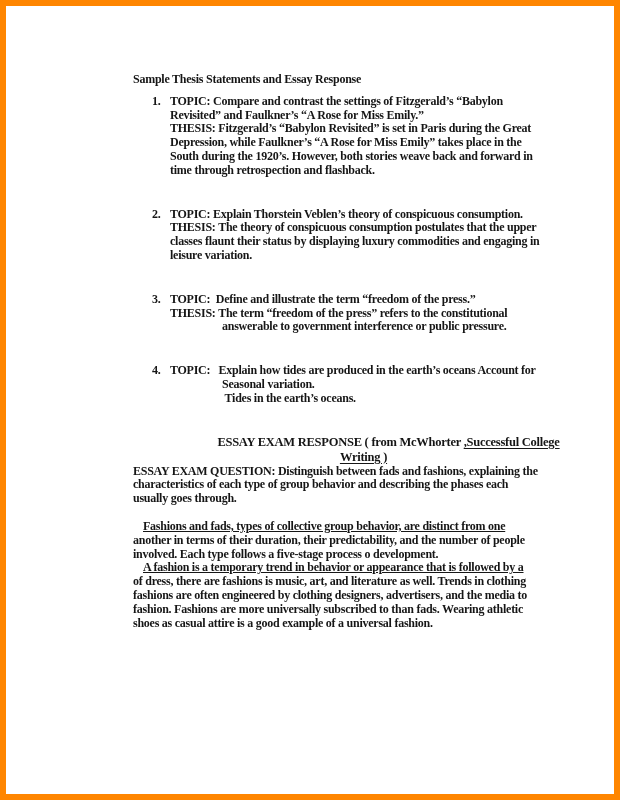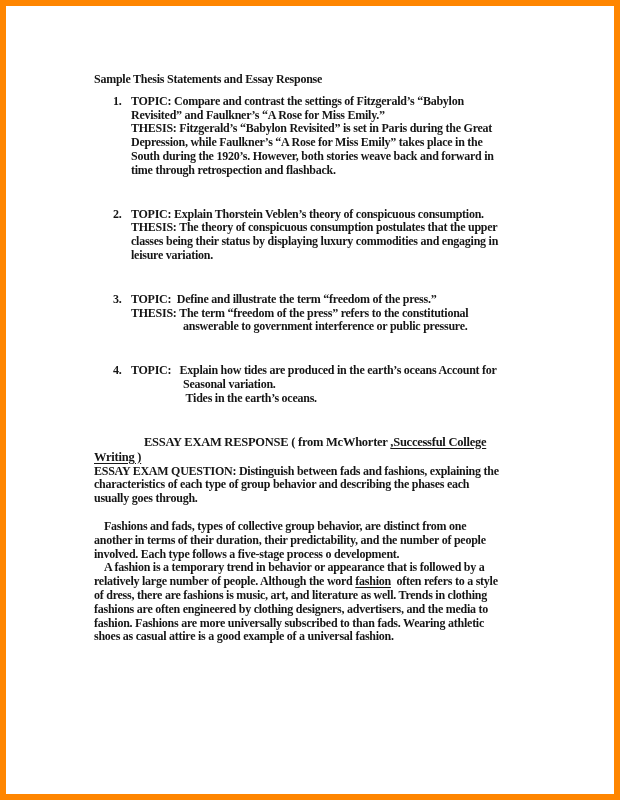--- a/index.html
+++ b/index.html
@@ -7,39 +7,40 @@
     width:620px; height:800px;
     background:#ffffff;
     font-family:"Liberation Serif","DejaVu Serif",serif;
   }
   .frame {
     box-sizing:border-box;
     width:620px; height:800px;
     border:6px solid #ff8600;
     background:#ffffff;
     overflow:hidden;
+    padding-left:39px;
   }
   .doc {
     padding:67px 20px 0 88px; 
     color:#161616;
     font-weight:bold;
     font-size:12px;
     line-height:13.8px;
     letter-spacing:-0.25px;
   }
   .ln { white-space:pre; }
   .title { margin-bottom:8px; white-space:pre; }
   .item { position:relative; padding-left:37px; }
   .item + .item { margin-top:30px; }
   .num { position:absolute; left:19px; top:0; }
   .ind0  { margin-left:0; }
   .ind1  { margin-left:52px; }
   .indhi { margin-left:50px; }
-  .indfi { margin-left:10px; }
-  .heading { margin-top:29px; font-size:12.5px; line-height:15px; }
+  .indfi { margin-left:10px;text-decoration:underline; }
+  .heading { margin-top:29px; font-size:12.5px; line-height:15px;text-align:center; }
   .question { margin-top:0; }
   .para1 { margin-top:14px; }
   .para2 { margin-top:0; }
   .u { text-decoration:underline; text-underline-offset:1.5px; }
 </style>
 </head>
 <body>
 
 <div class="frame" id="frame" style="border-color: rgb(255, 134, 0); background: rgb(255, 255, 255);">
   <div class="doc" style="color: rgb(22, 22, 22);">
@@ -51,21 +52,21 @@
           <div class="ln ind0"><span>Revisited” and Faulkner’s “A Rose for Miss Emily.”</span></div>
           <div class="ln ind0"><span>THESIS: Fitzgerald’s “Babylon Revisited” is set in Paris during the Great</span></div>
           <div class="ln ind0"><span>Depression, while Faulkner’s “A Rose for Miss Emily” takes place in the</span></div>
           <div class="ln ind0"><span>South during the 1920’s. However, both stories weave back and forward in</span></div>
           <div class="ln ind0"><span>time through retrospection and flashback.</span></div>
         </div>
         <div class="item">
           <div class="num">2.</div>
           <div class="ln ind0"><span>TOPIC: Explain Thorstein Veblen’s theory of conspicuous consumption.</span></div>
           <div class="ln ind0"><span>THESIS: The theory of conspicuous consumption postulates that the upper</span></div>
-          <div class="ln ind0"><span>classes being their status by displaying luxury commodities and engaging in</span></div>
+          <div class="ln ind0"><span>classes flaunt their status by displaying luxury commodities and engaging in</span></div>
           <div class="ln ind0"><span>leisure variation.</span></div>
         </div>
         <div class="item">
           <div class="num">3.</div>
           <div class="ln ind0"><span>TOPIC:  Define and illustrate the term “freedom of the press.”</span></div>
           <div class="ln ind0"><span>THESIS: The term “freedom of the press” refers to the constitutional</span></div>
           <div class="ln ind1"><span>answerable to government interference or public pressure.</span></div>
         </div>
         <div class="item">
           <div class="num">4.</div>
@@ -83,20 +84,19 @@
         <div class="ln ind0"><span>characteristics of each type of group behavior and describing the phases each</span></div>
         <div class="ln ind0"><span>usually goes through.</span></div>
       </div>
     <div id="para1" class="para1">
         <div class="ln indfi"><span>Fashions and fads, types of collective group behavior, are distinct from one</span></div>
         <div class="ln ind0"><span>another in terms of their duration, their predictability, and the number of people</span></div>
         <div class="ln ind0"><span>involved. Each type follows a five-stage process o development.</span></div>
       </div>
     <div id="para2" class="para2">
         <div class="ln indfi"><span>A fashion is a temporary trend in behavior or appearance that is followed by a</span></div>
-        <div class="ln ind0"><span>relatively large number of people. Although the word </span><span class="u">fashion</span><span>  often refers to a style</span></div>
         <div class="ln ind0"><span>of dress, there are fashions is music, art, and literature as well. Trends in clothing</span></div>
         <div class="ln ind0"><span>fashions are often engineered by clothing designers, advertisers, and the media to</span></div>
         <div class="ln ind0"><span>fashion. Fashions are more universally subscribed to than fads. Wearing athletic</span></div>
         <div class="ln ind0"><span>shoes as casual attire is a good example of a universal fashion.</span></div>
       </div>
   </div>
 </div>
 
 </body></html>

